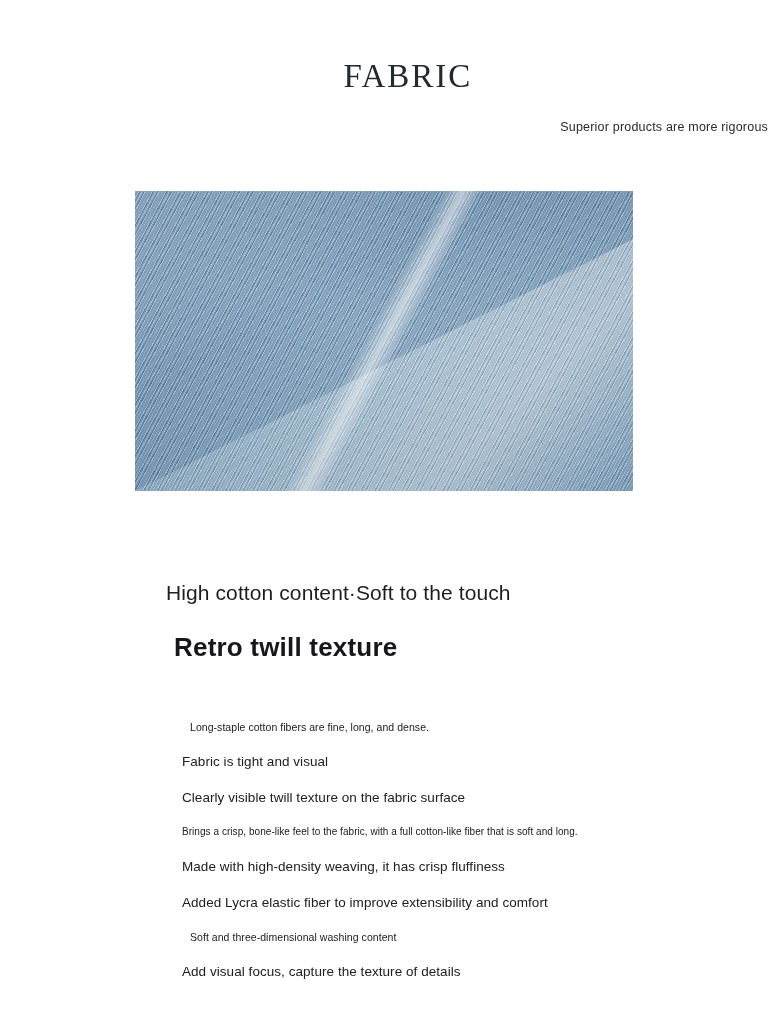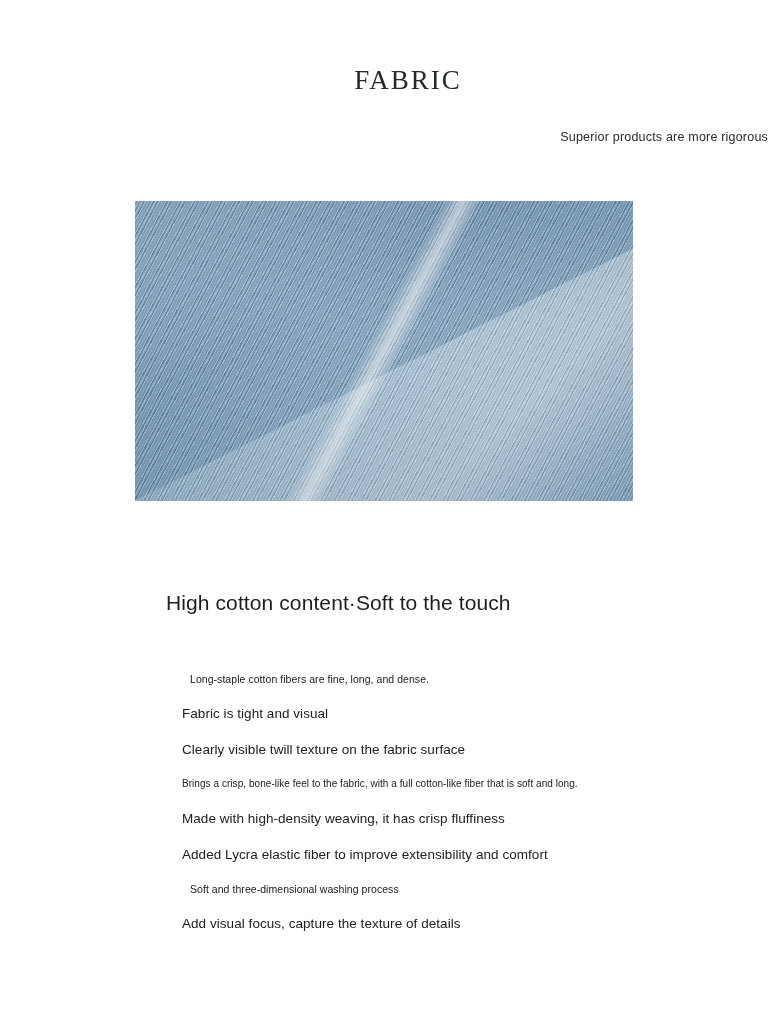--- a/index.html
+++ b/index.html
@@ -23,26 +23,26 @@
     box-sizing: border-box;
   }
 
   
   .header {
     padding-top: 58px;
     text-align: center;
   }
   .title {
     font-family: "Liberation Serif", serif;
-    font-size: 27px;
+    font-size: 33px;
     letter-spacing: 2px;
     font-weight: 400;
     color: #24292c;
     line-height: 1.1;
-    margin: 8px;
+    margin: 0;
     padding-left: 48px;
   }
   .subtitle {
     margin: 0;
     padding-top: 26px;
     font-family: "Liberation Sans", sans-serif;
     font-size: 12.5px;
     letter-spacing: 0.2px;
     color: #2a2a2e;
     font-weight: 400;
@@ -177,26 +177,27 @@
     <div class="hero">
       <div class="panel-a"></div>
       <div class="panel-b"></div>
       <div class="fold"></div>
       <div class="vignette"></div>
     </div>
   </div>
 
   <div class="copy">
     <p class="lead">High cotton content·Soft to the touch</p>
+    <p class="headline">Retro twill texture</p>
 
     <ul class="features">
       <li class="feat-sm">Long-staple cotton fibers are fine, long, and dense.</li>
       <li class="feat-md">Fabric is tight and visual</li>
       <li class="feat-md">Clearly visible twill texture on the fabric surface</li>
       <li class="feat-xs">Brings a crisp, bone-like feel to the fabric, with a full cotton-like fiber that is soft and long.</li>
       <li class="feat-md">Made with high-density weaving, it has crisp fluffiness</li>
       <li class="feat-md">Added Lycra elastic fiber to improve extensibility and comfort</li>
-      <li class="feat-sm">Soft and three-dimensional washing process</li>
+      <li class="feat-sm">Soft and three-dimensional washing content</li>
       <li class="feat-md">Add visual focus, capture the texture of details</li>
     </ul>
   </div>
 
 </div>
 
 </body></html>

